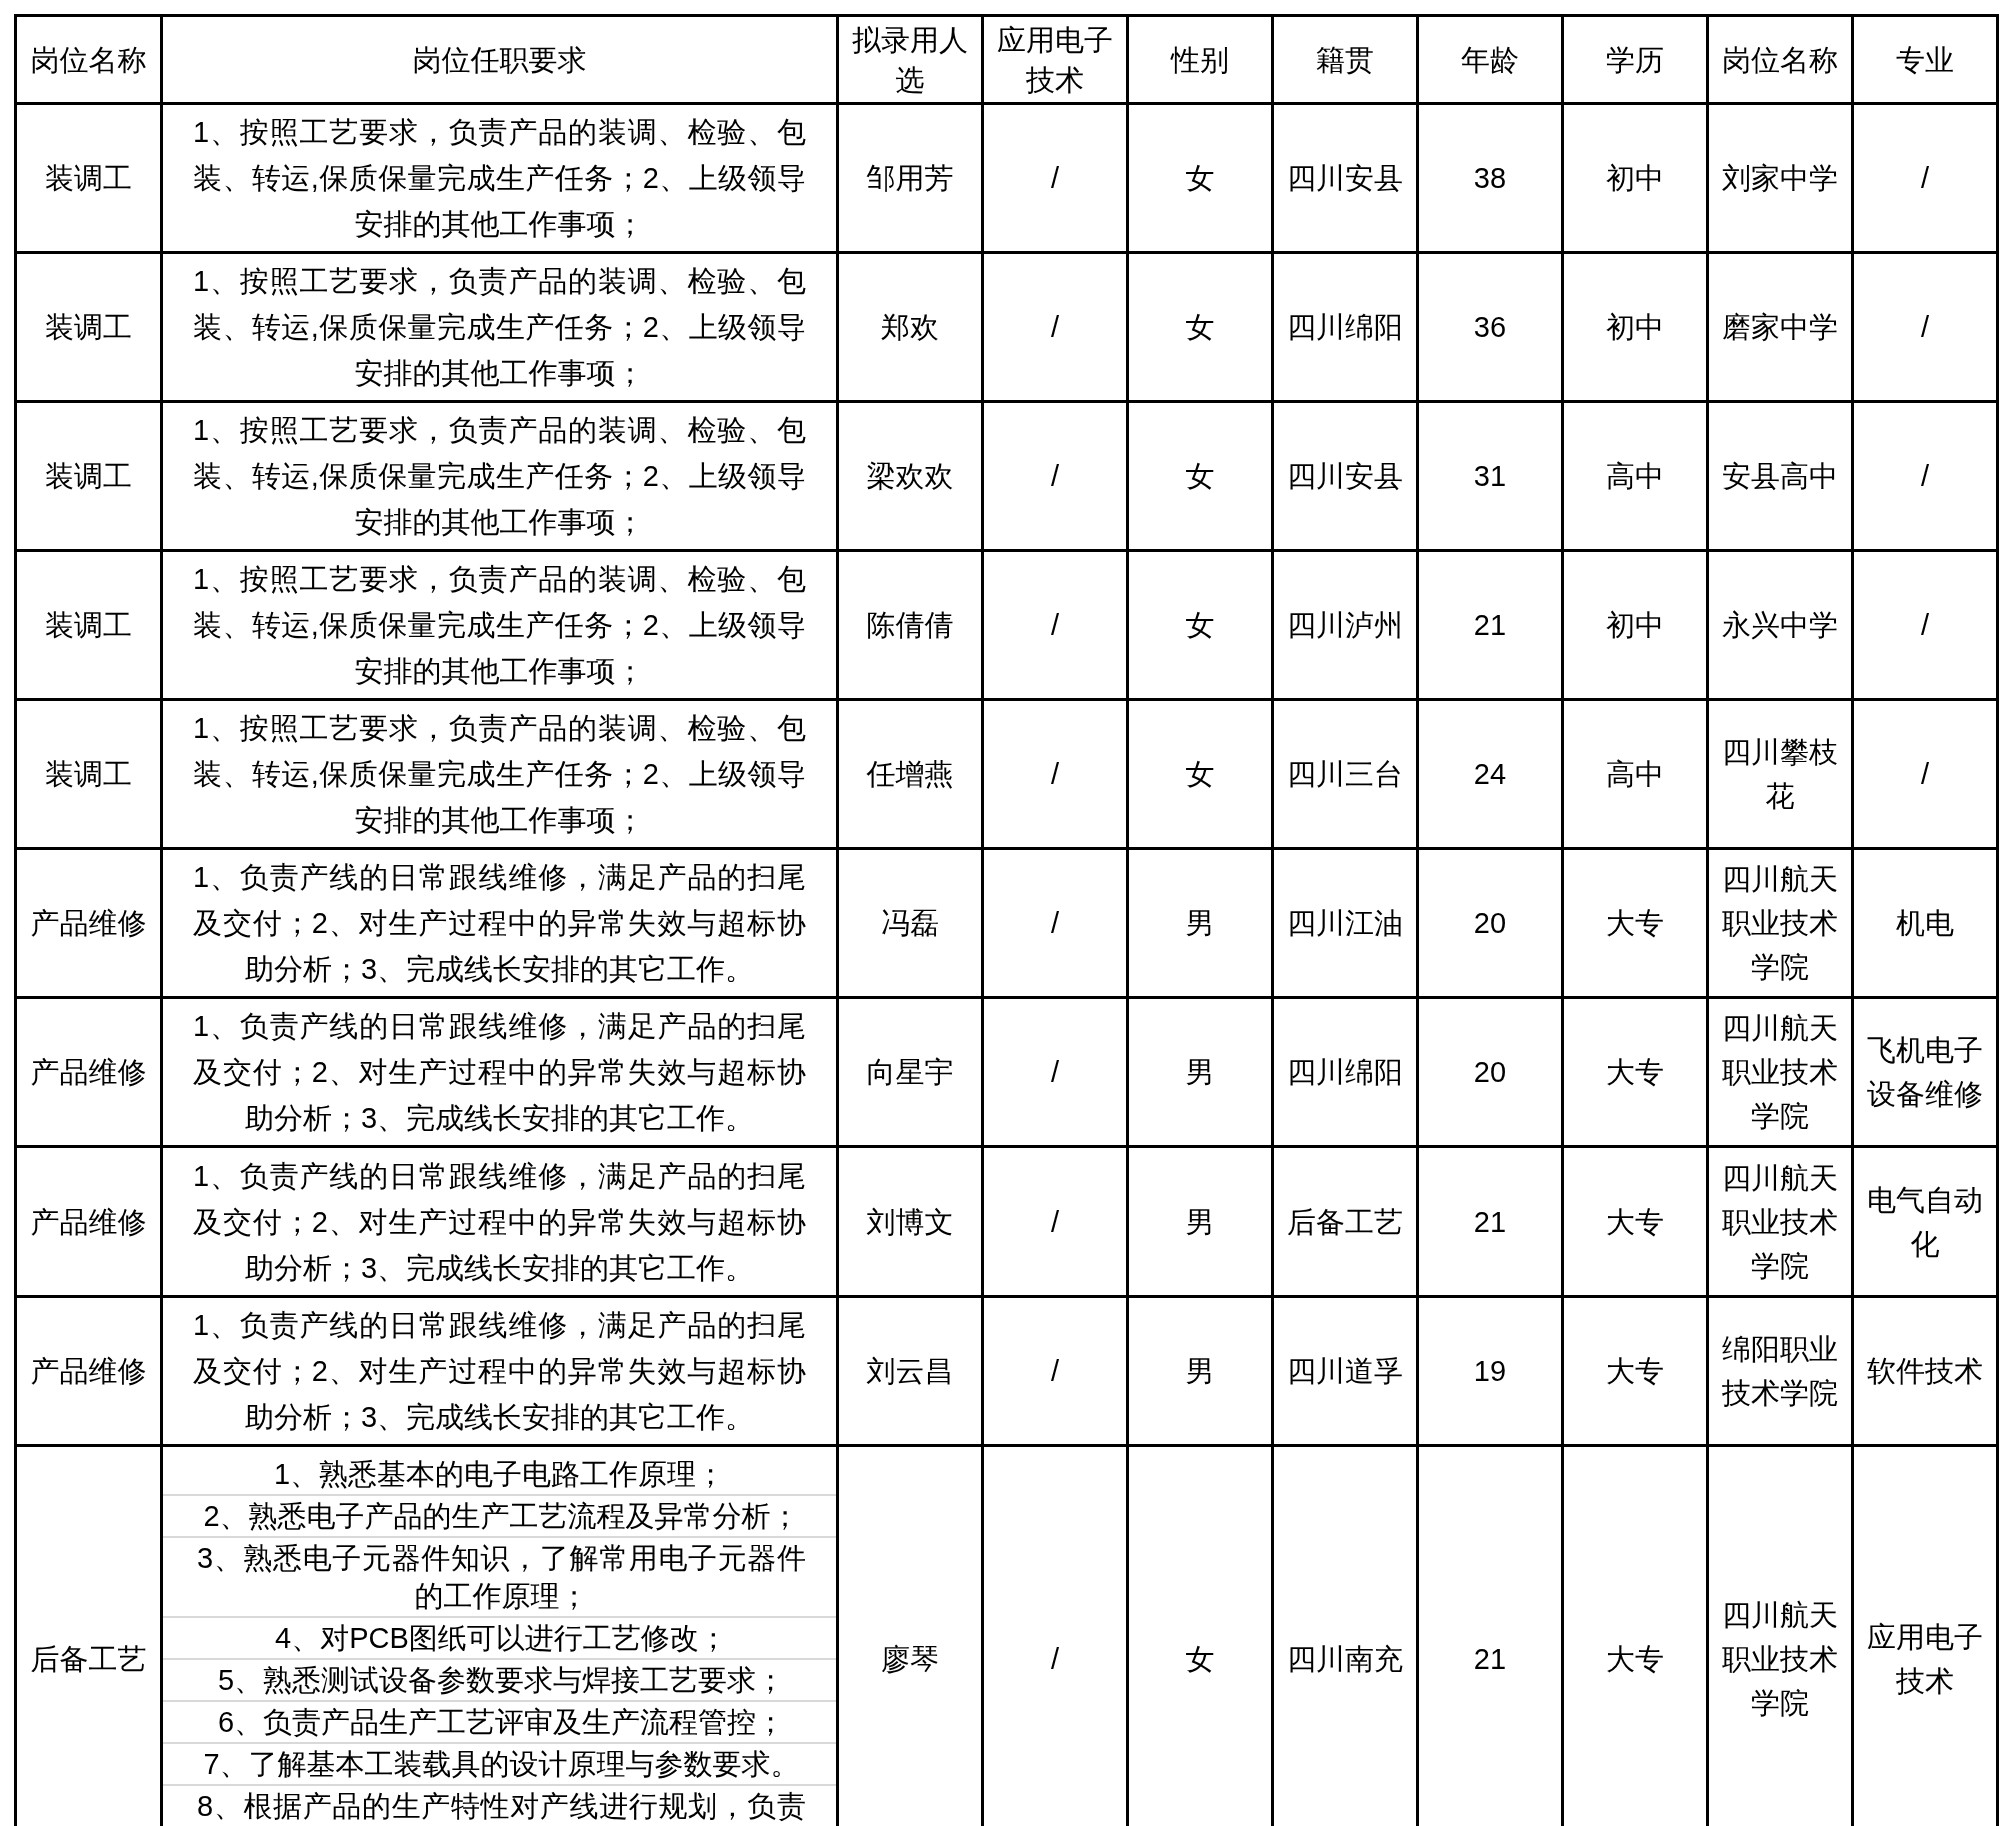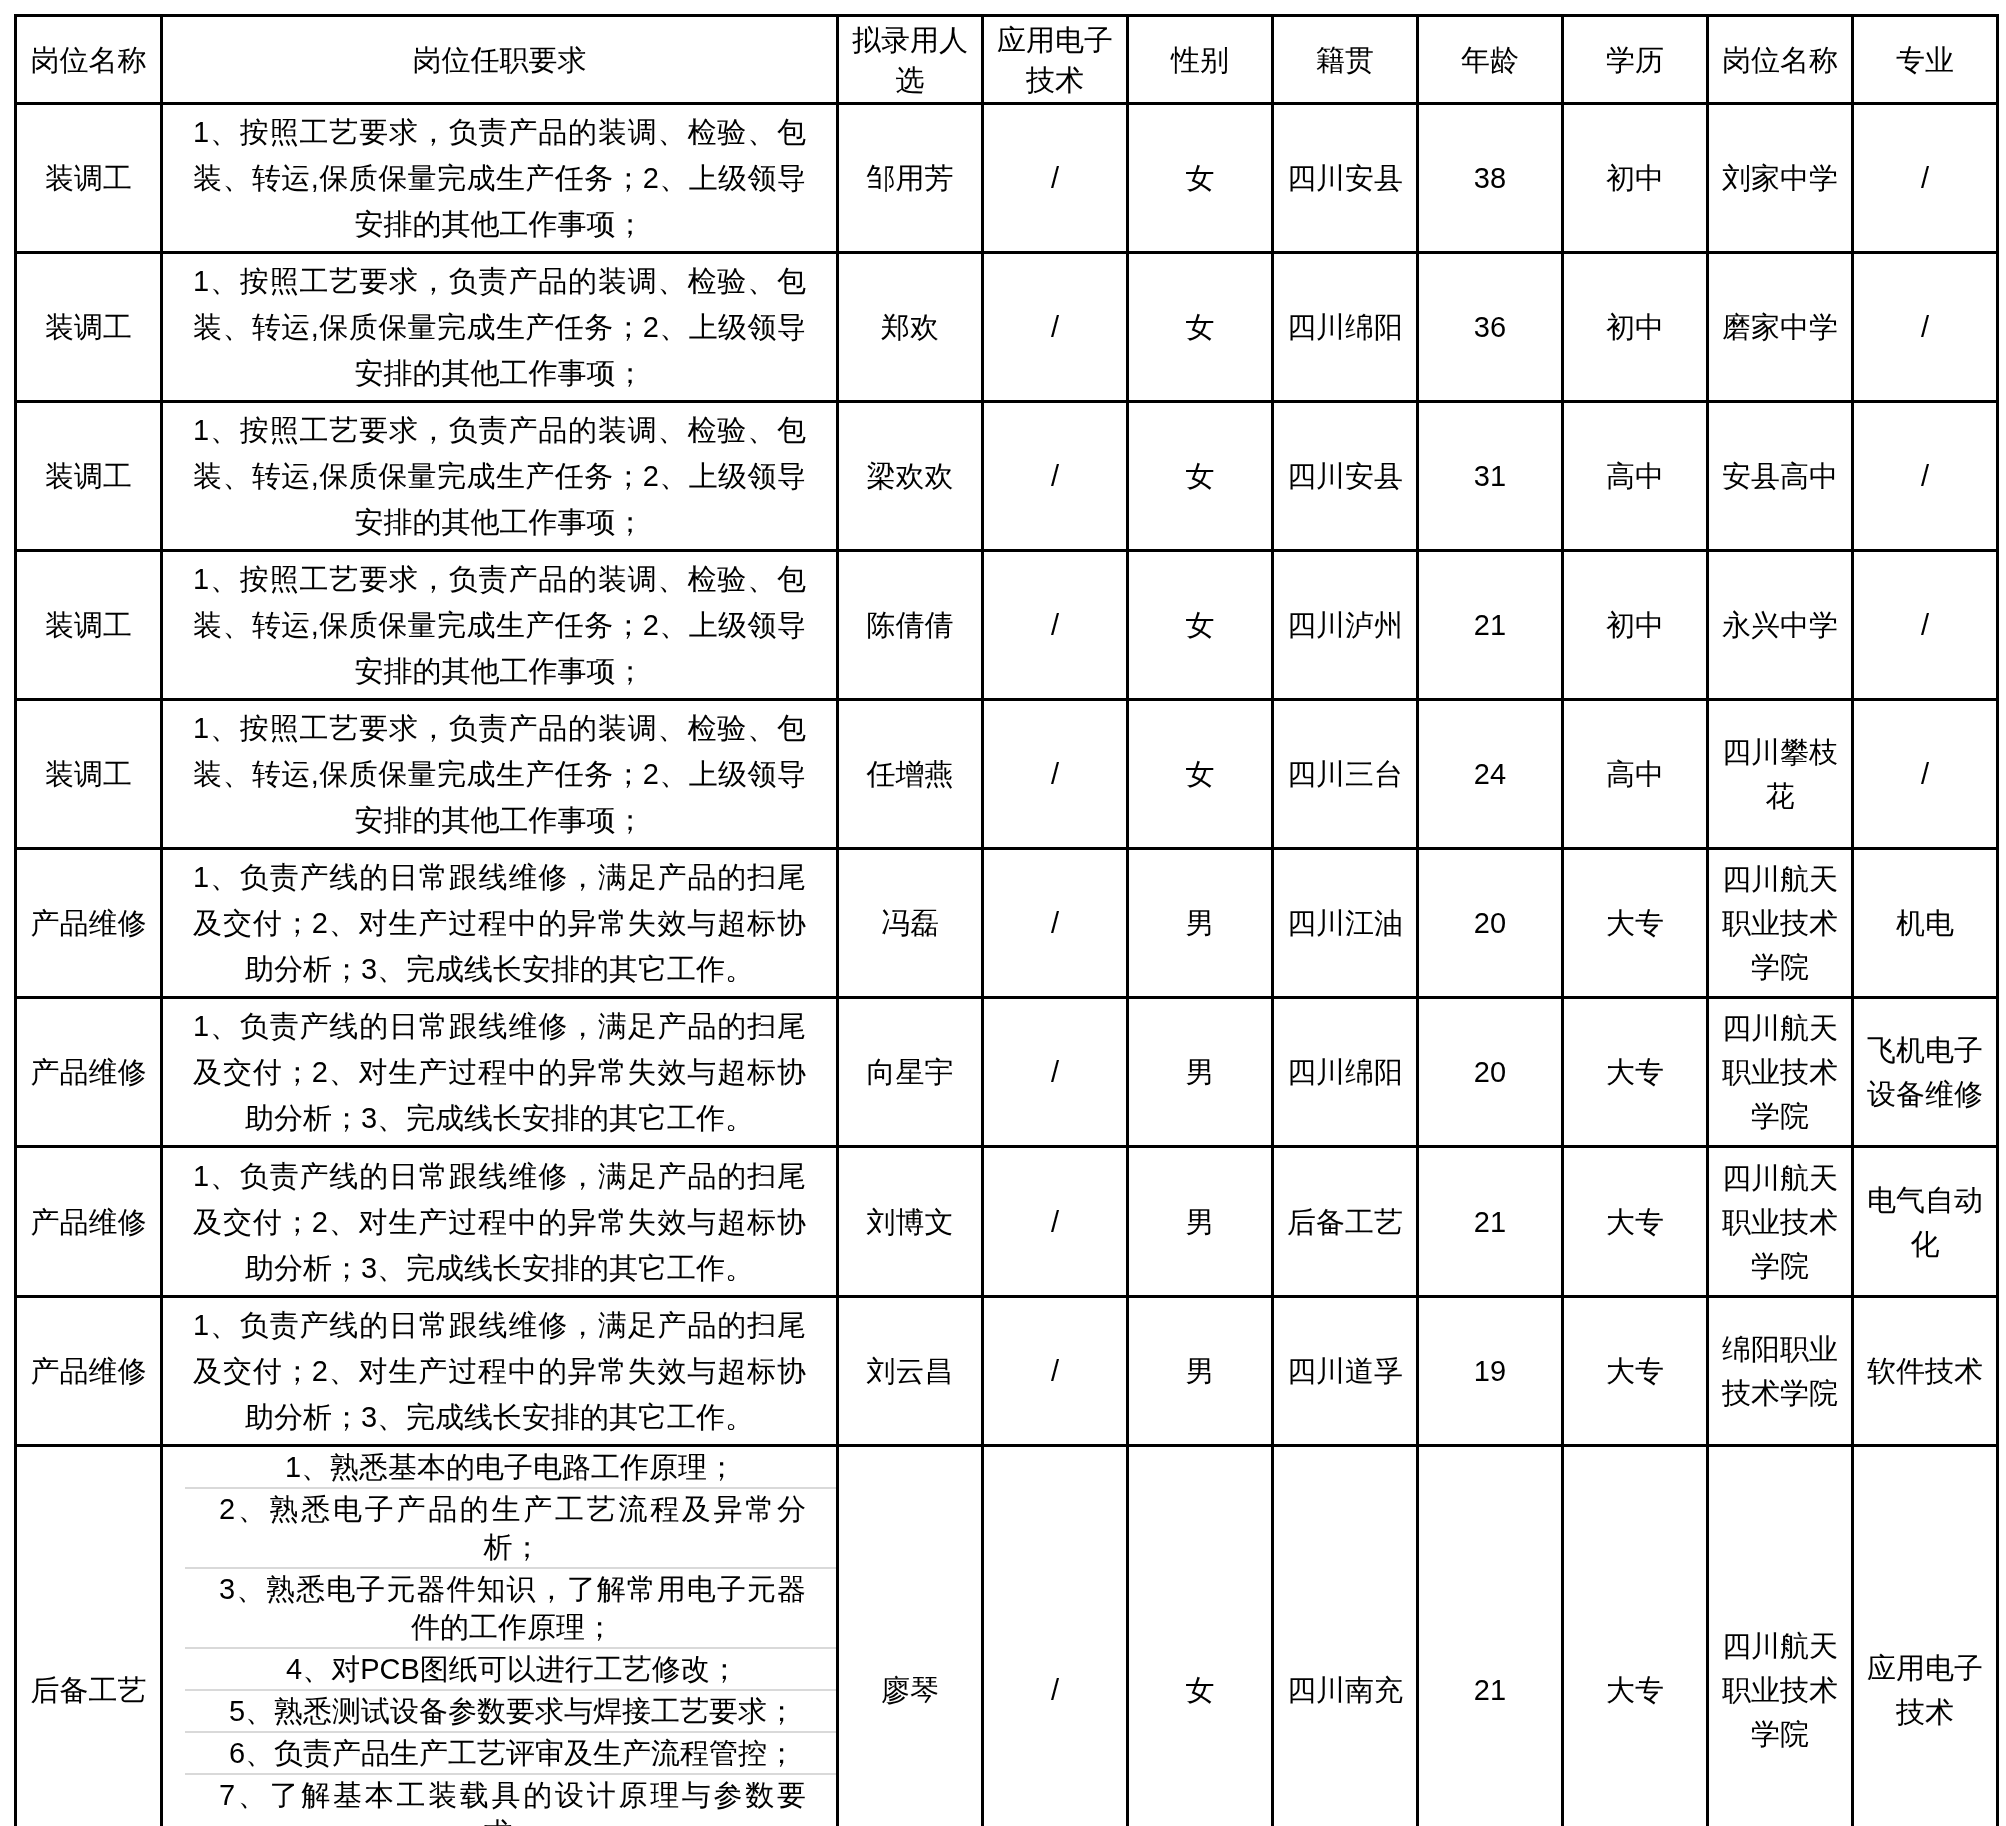--- a/index.html
+++ b/index.html
@@ -38,21 +38,20 @@
   td.req{padding:0;}
   .req .req-item{
     text-align:justify;
     text-align-last:center;
     line-height:46px;
     padding:4px 30px;
   }
   .req.multi .req-item{
     line-height:38px;
     padding:1px 30px;
-    margin-left:22px;
   }
   .req.multi .req-item + .req-item{
     border-top:2px solid var(--sep-color);
     padding-left:34px;
   }
 </style>
 </head>
 <body>
 
 <table data-name="recruitment-table">

